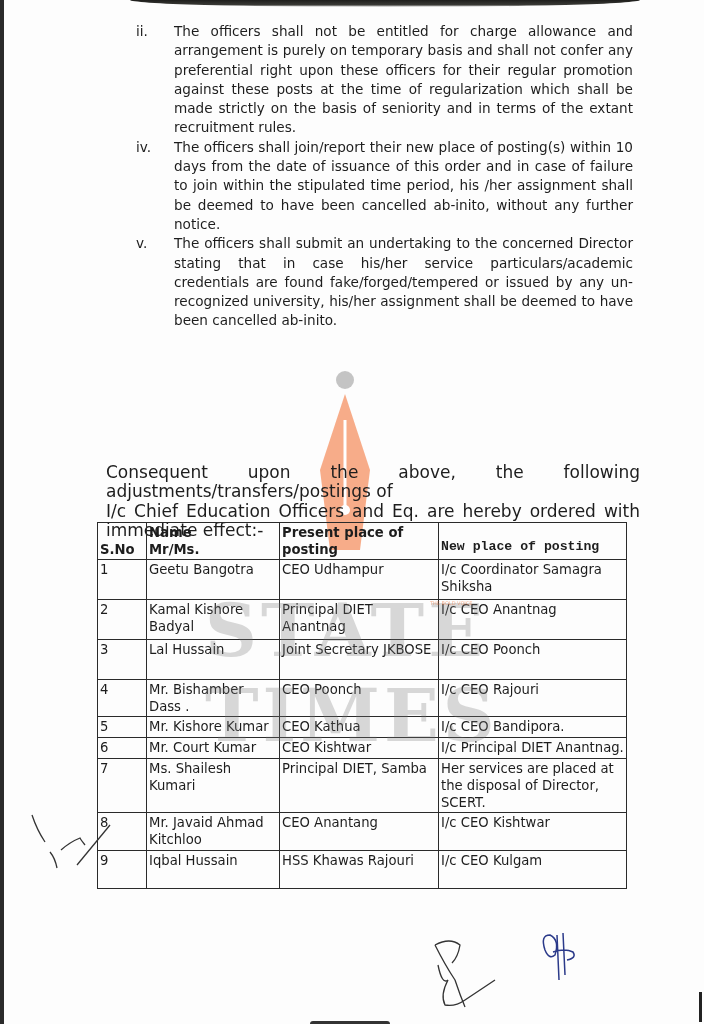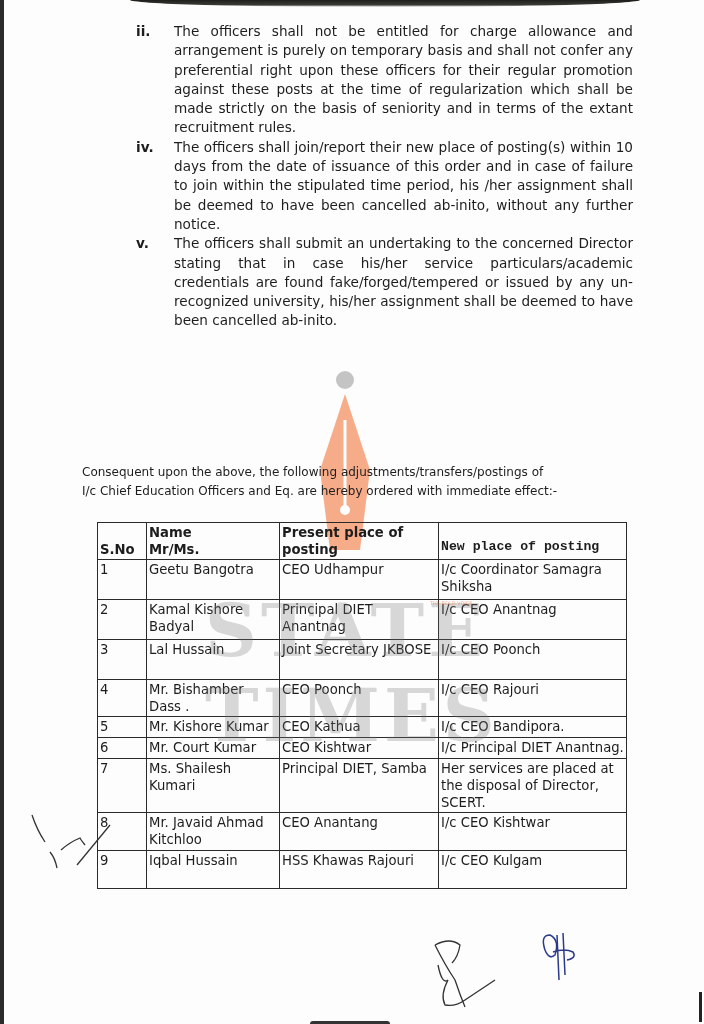--- a/index.html
+++ b/index.html
@@ -13,26 +13,26 @@
     background:linear-gradient(#1e1e1c, #3a3a36 70%, rgba(60,60,55,0));
     border-radius:0 0 50% 50% / 0 0 100% 100%;
   }
   .scan-left { position:absolute; left:0; top:0; width:4px; height:1024px; background:#2b2b2b; }
   .scan-bottom { position:absolute; left:310px; bottom:0; width:80px; height:3px; background:#333; border-radius:3px 3px 0 0; }
   .scan-right { position:absolute; right:2px; bottom:2px; width:3px; height:30px; background:#222; }
 
   .doc { position:absolute; left:0; top:0; width:704px; }
   .clauses { position:absolute; left:130px; top:22px; width:503px; }
   .clause { display:flex; font-size:13.6px; line-height:19.3px; }
-  .clause .num { width:44px; flex:none; padding-left:6px; box-sizing:border-box;font-weight:bold; }
+  .clause .num { width:44px; flex:none; padding-left:6px; box-sizing:border-box; }
   .clause .txt { flex:1; text-align:justify; }
 
   .intro {
-    position:absolute; left:82px; top:463px; width:534px;
-    font-size:12px; line-height:19.3px; text-align:justify; text-indent:0;
+    position:absolute; left:106px; top:463px; width:534px;
+    font-size:17px; line-height:19.3px; text-align:justify; text-indent:0;
   }
   .intro .l2 { margin-left:-0px; }
 
   table.postings {
     position:absolute; left:97px; top:522px; width:530px;
     border-collapse:collapse; font-size:13.2px; line-height:17px;
   }
   table.postings th, table.postings td {
     border:1.3px solid #2a2a2a; vertical-align:top; padding:1px 2px; text-align:left;
   }

